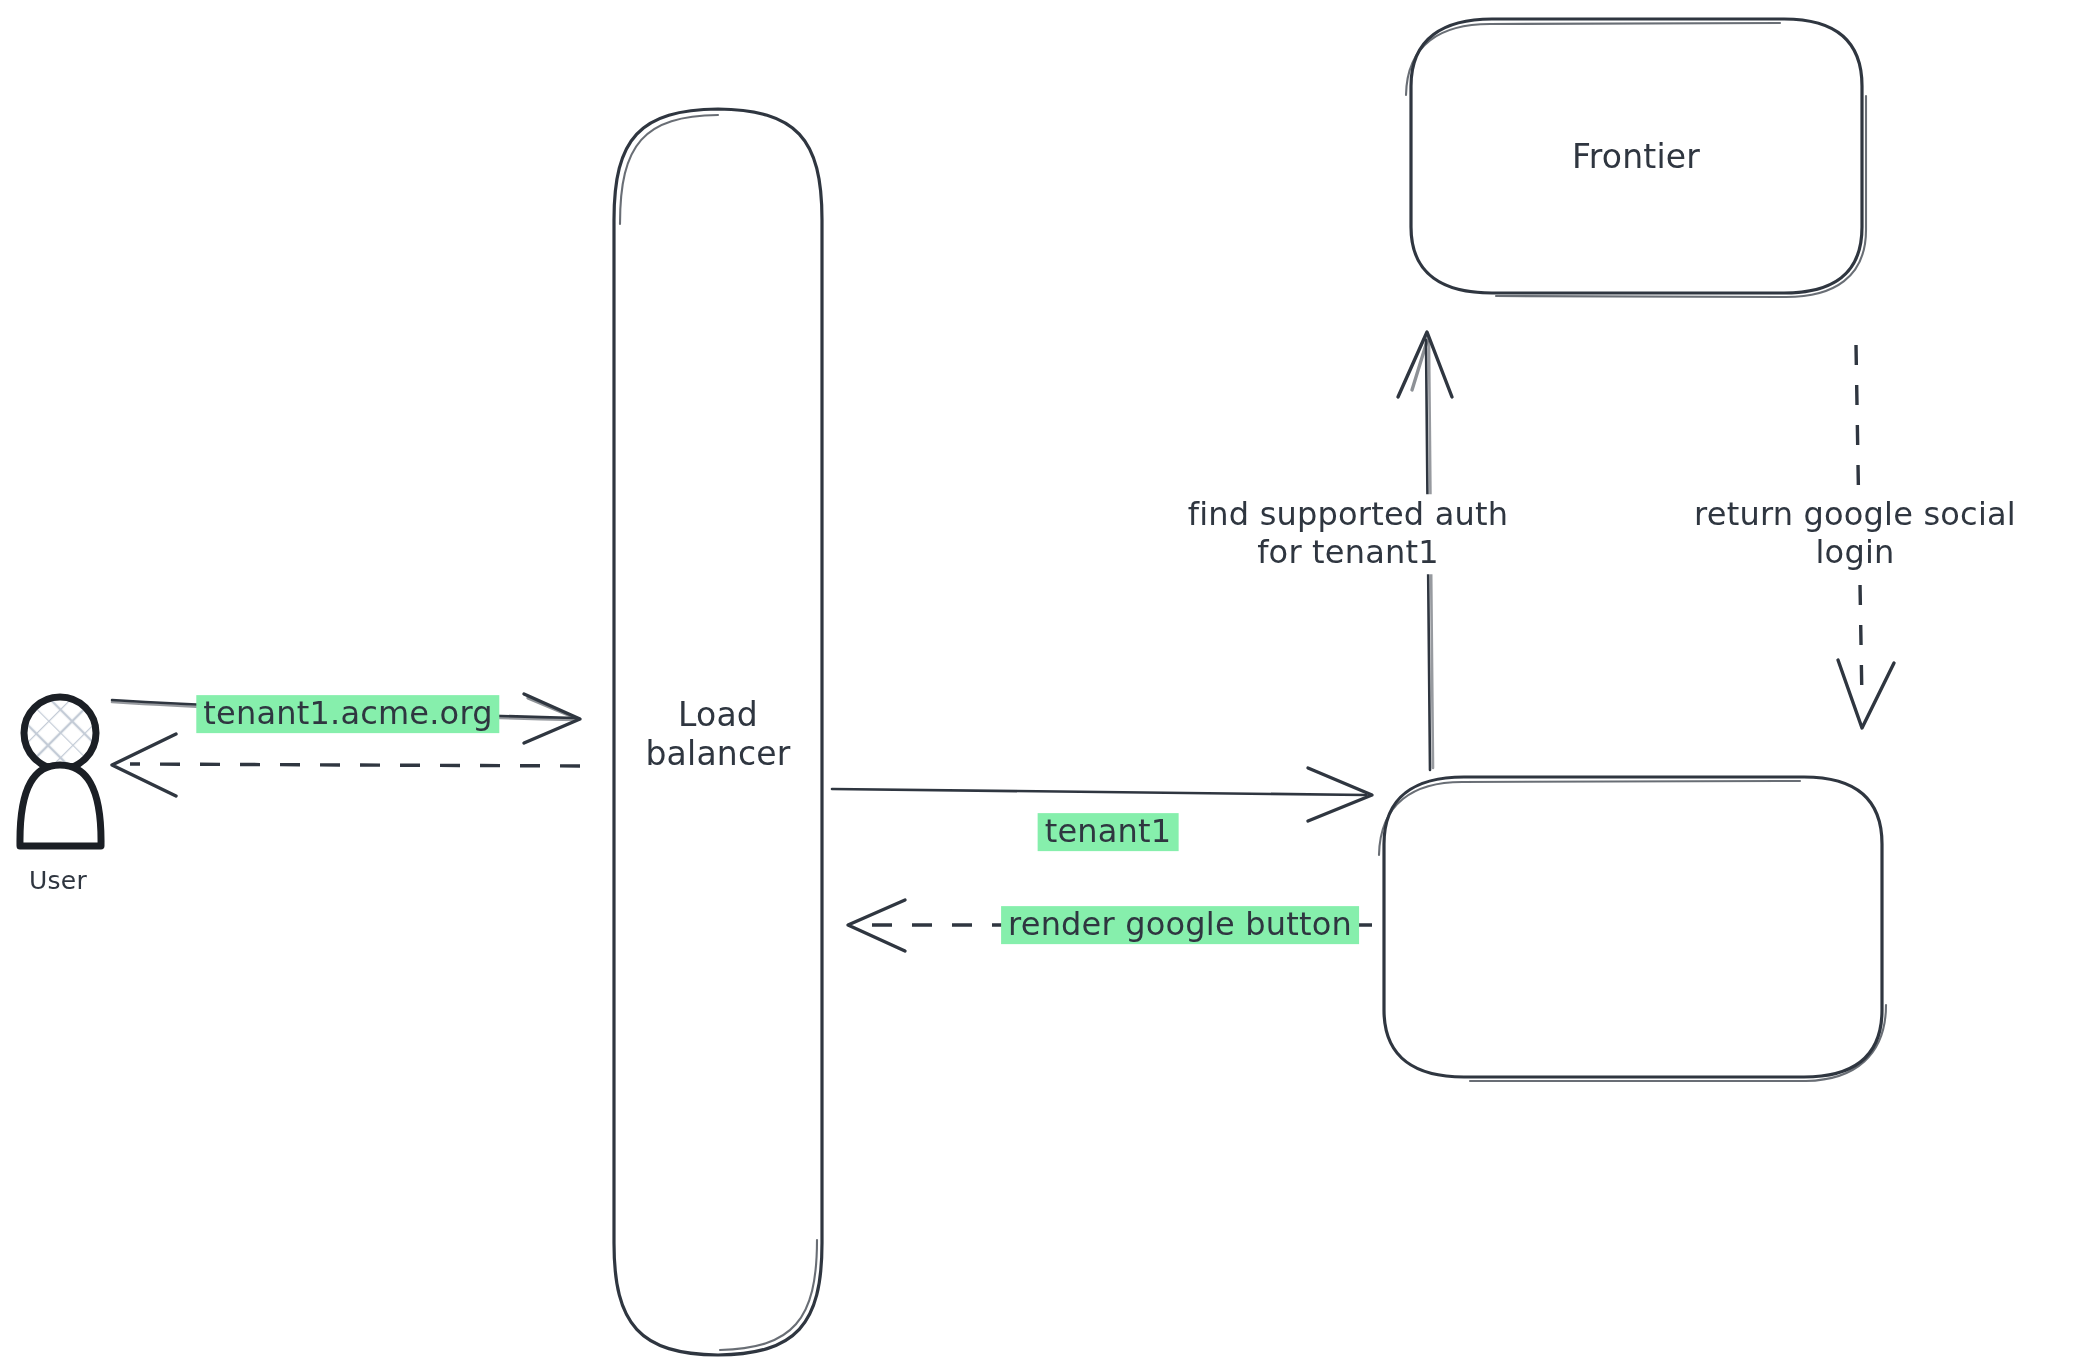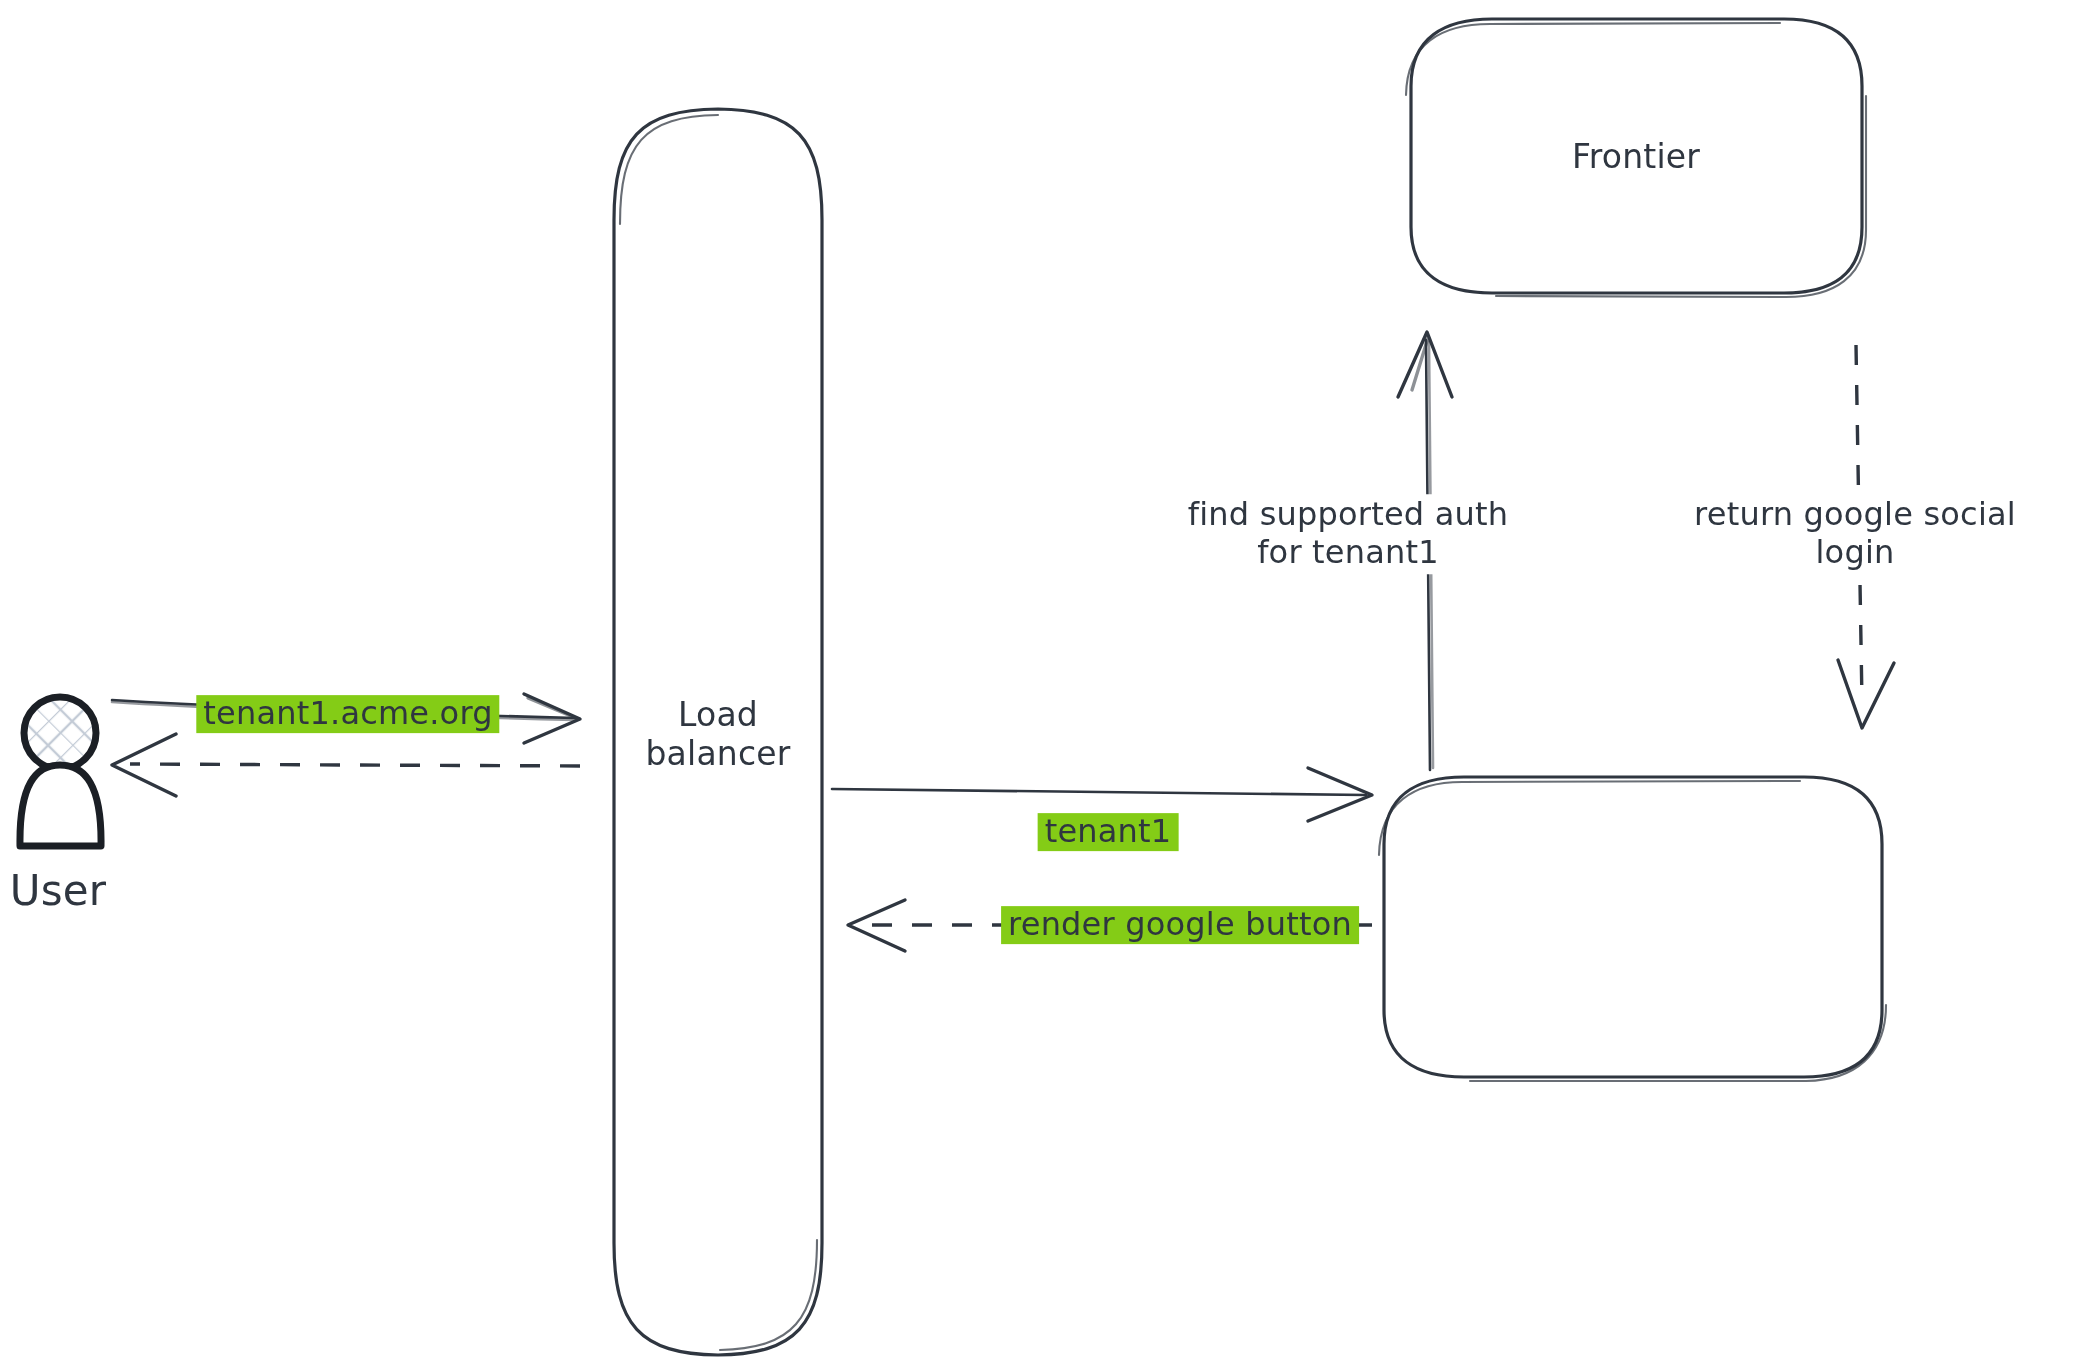--- a/index.html
+++ b/index.html
@@ -87,32 +87,32 @@
   }
   .lbl-node {
     font-size: 33px;
     text-align: center;
     transform: translate(-50%, -50%);
   }
   .lbl-edge {
     font-size: 32px;
     text-align: center;
     transform: translate(-50%, -50%);
-    background: #84cc16;
+    background: #86efac;
     padding: 0 7px;
   }
   .lbl-edge-2 {
     font-size: 32px;
     text-align: center;
     transform: translate(-50%, -50%);
     background: #ffffff;
     padding: 2px 10px;
   }
   .lbl-actor {
-    font-size: 42px;
+    font-size: 25px;
     text-align: left;
     transform: translate(-50%, 0);
   }
 </style>
 </head>
 <body>
 
 <div id="stage">
 
   <svg viewBox="0 0 2083 1372" xmlns="http://www.w3.org/2000/svg">

